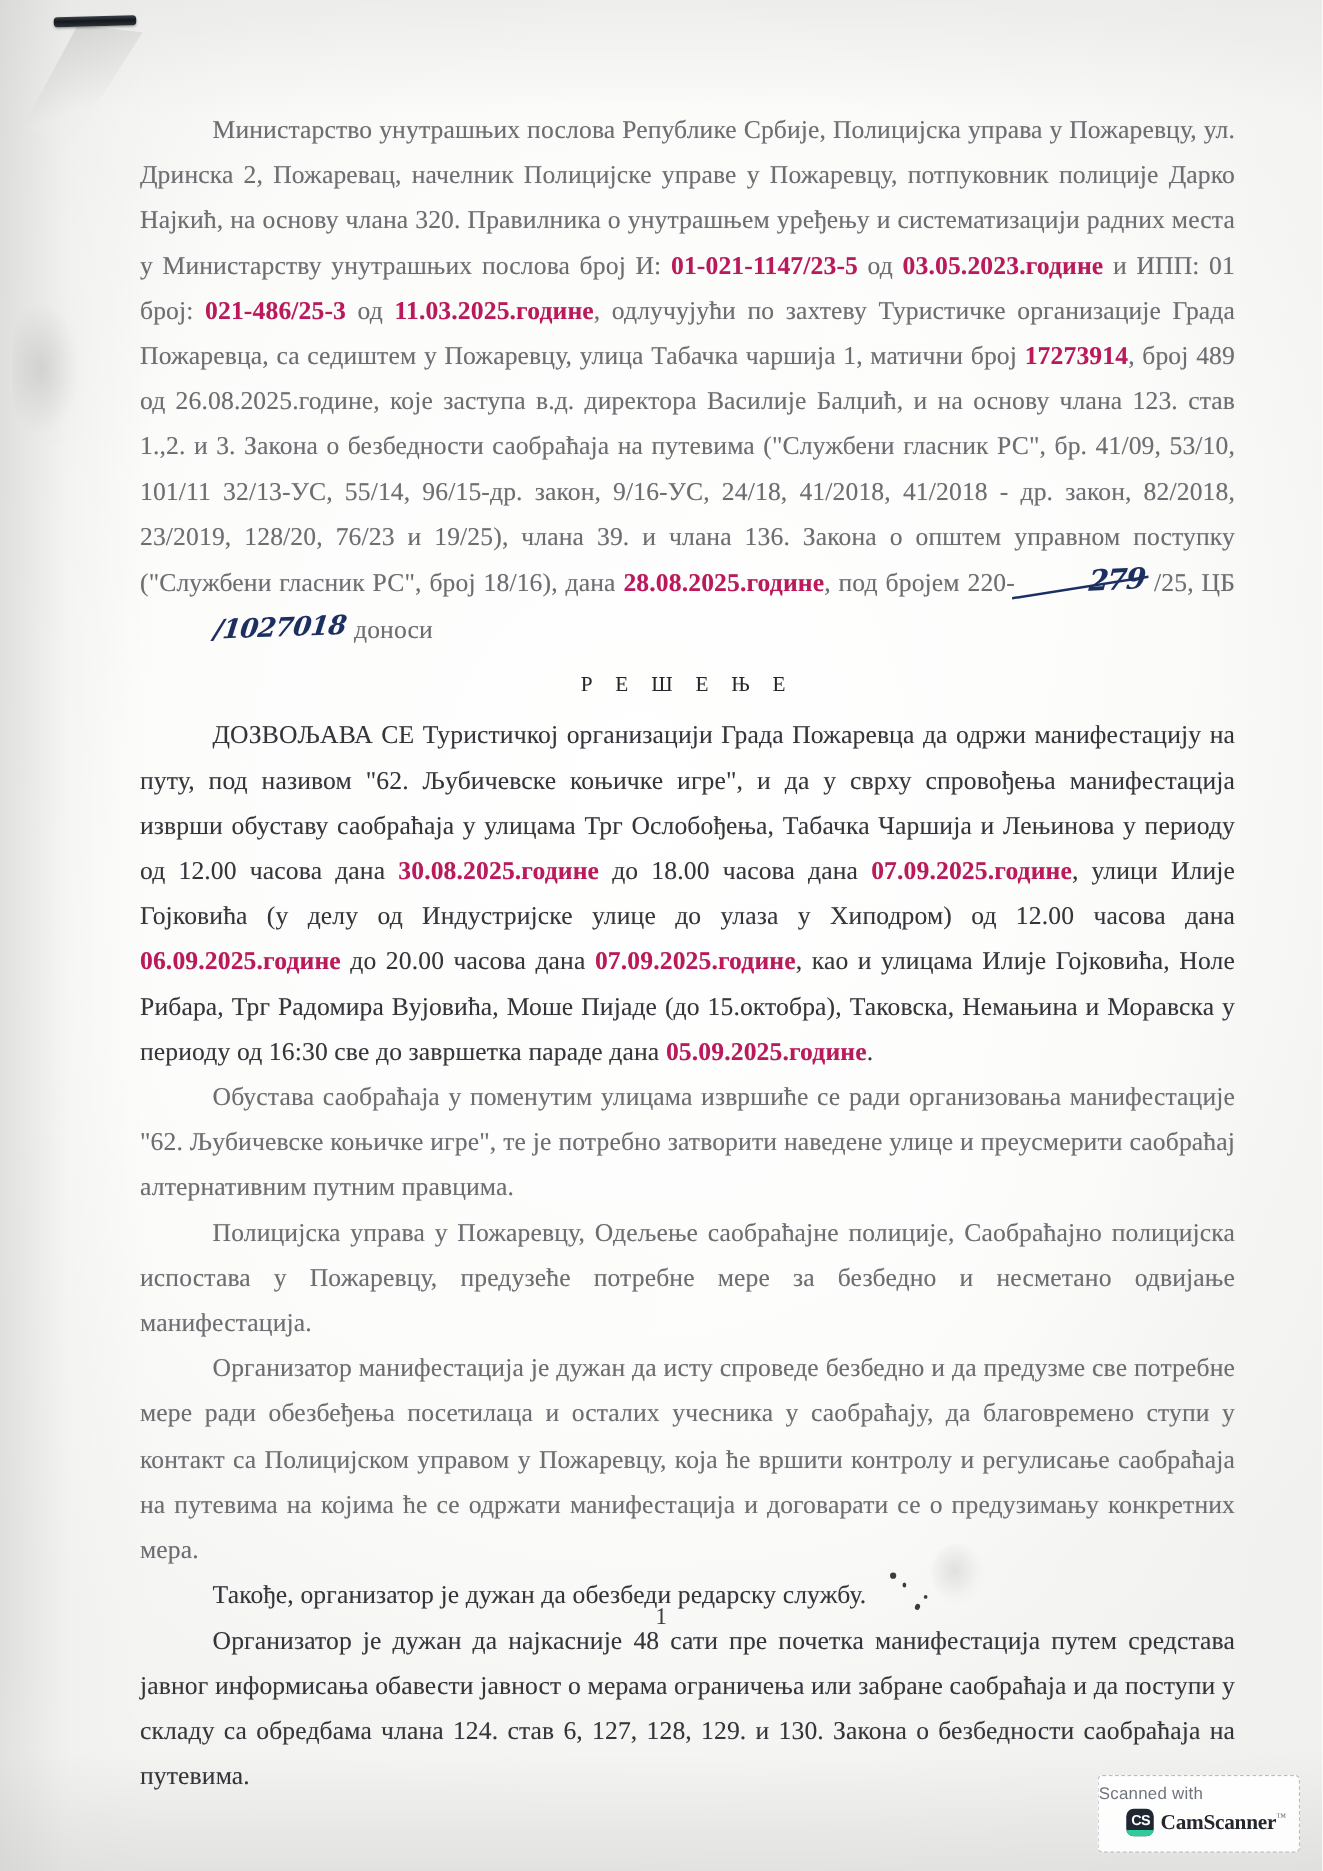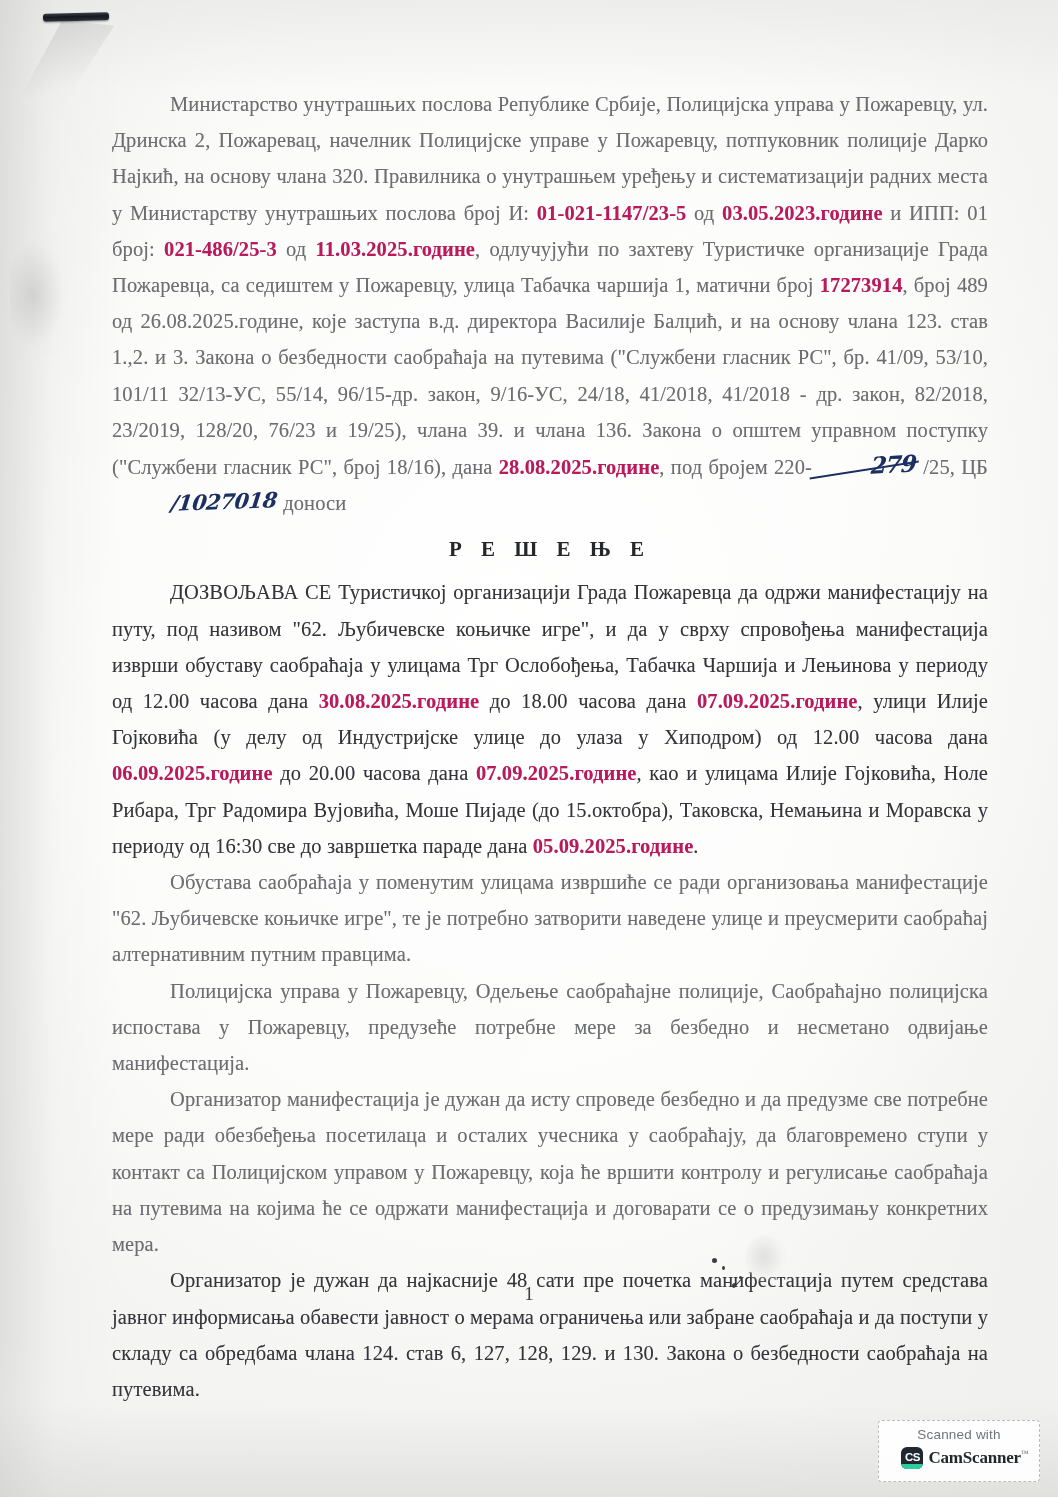--- a/index.html
+++ b/index.html
@@ -93,22 +93,22 @@
   }
 
   .b { font-weight: bold; color: #be185d; }
 
   
   .faded { color: #6d6e72; }
 
   h1.decision-title {
     margin: 16px 0 12px 0;
     text-align: center;
-    font-size: 21px;
-    font-weight: bold;
+    font-size: 17px;
+    font-weight: normal;
     letter-spacing: 7px;
     color: #26272c;
     text-indent: 0;
     font-family: "Liberation Serif", "DejaVu Serif", serif;
   }
 
   
   .hand {
     font-family: "DejaVu Serif", "Liberation Serif", serif;
     font-style: italic;
@@ -167,21 +167,20 @@
     top: 1420px;
     width: 162px;
     height: 62px;
     border: 1.5px dashed #b9bcc0;
     border-radius: 4px;
     background: rgba(255,255,255,0.92);
     box-sizing: border-box;
     padding-top: 6px;
   }
   .cs-top {
-    text-align: center;
     font-family: "Liberation Sans", "DejaVu Sans", sans-serif;
     font-size: 13.5px;
     color: #70757c;
     letter-spacing: 0.2px;
     line-height: 16px;
   }
   .cs-bottom {
     display: flex;
     align-items: center;
     justify-content: center;
@@ -261,20 +260,23 @@
     </p>
 
     <p class="para">
       <span class="faded">Полицијска управа у Пожаревцу, Одељење саобраћајне полиције, Саобраћајно полицијска испостава у Пожаревцу, предузеће потребне мере за безбедно и несметано одвијање манифестација.</span>
     </p>
 
     <p class="para">
       <span class="faded">Организатор манифестација је дужан да исту спроведе безбедно и да предузме све потребне мере ради обезбеђења посетилаца и осталих учесника у саобраћају, да благовремено ступи у контакт са Полицијском управом у Пожаревцу, која ће вршити контролу и регулисање саобраћаја на путевима на којима ће се одржати манифестација и договарати се о предузимању конкретних мера.</span>
     </p>
 
+    <p class="para">
+      <span>Такође, организатор је дужан да обезбеди редарску службу.</span>
+    </p>
 
     <p class="para">
       <span>Организатор је дужан да најкасније 48 сати пре почетка манифестација путем средстава јавног информисања обавести јавност о мерама ограничења или забране саобраћаја и да поступи у складу са обредбама члана 124. став 6, 127, 128, 129. и 130. Закона о безбедности саобраћаја на путевима.</span>
     </p>
 
   </div>
 
   <div class="blob"></div>
   <div class="speck s1"></div>
   <div class="speck s2"></div>

